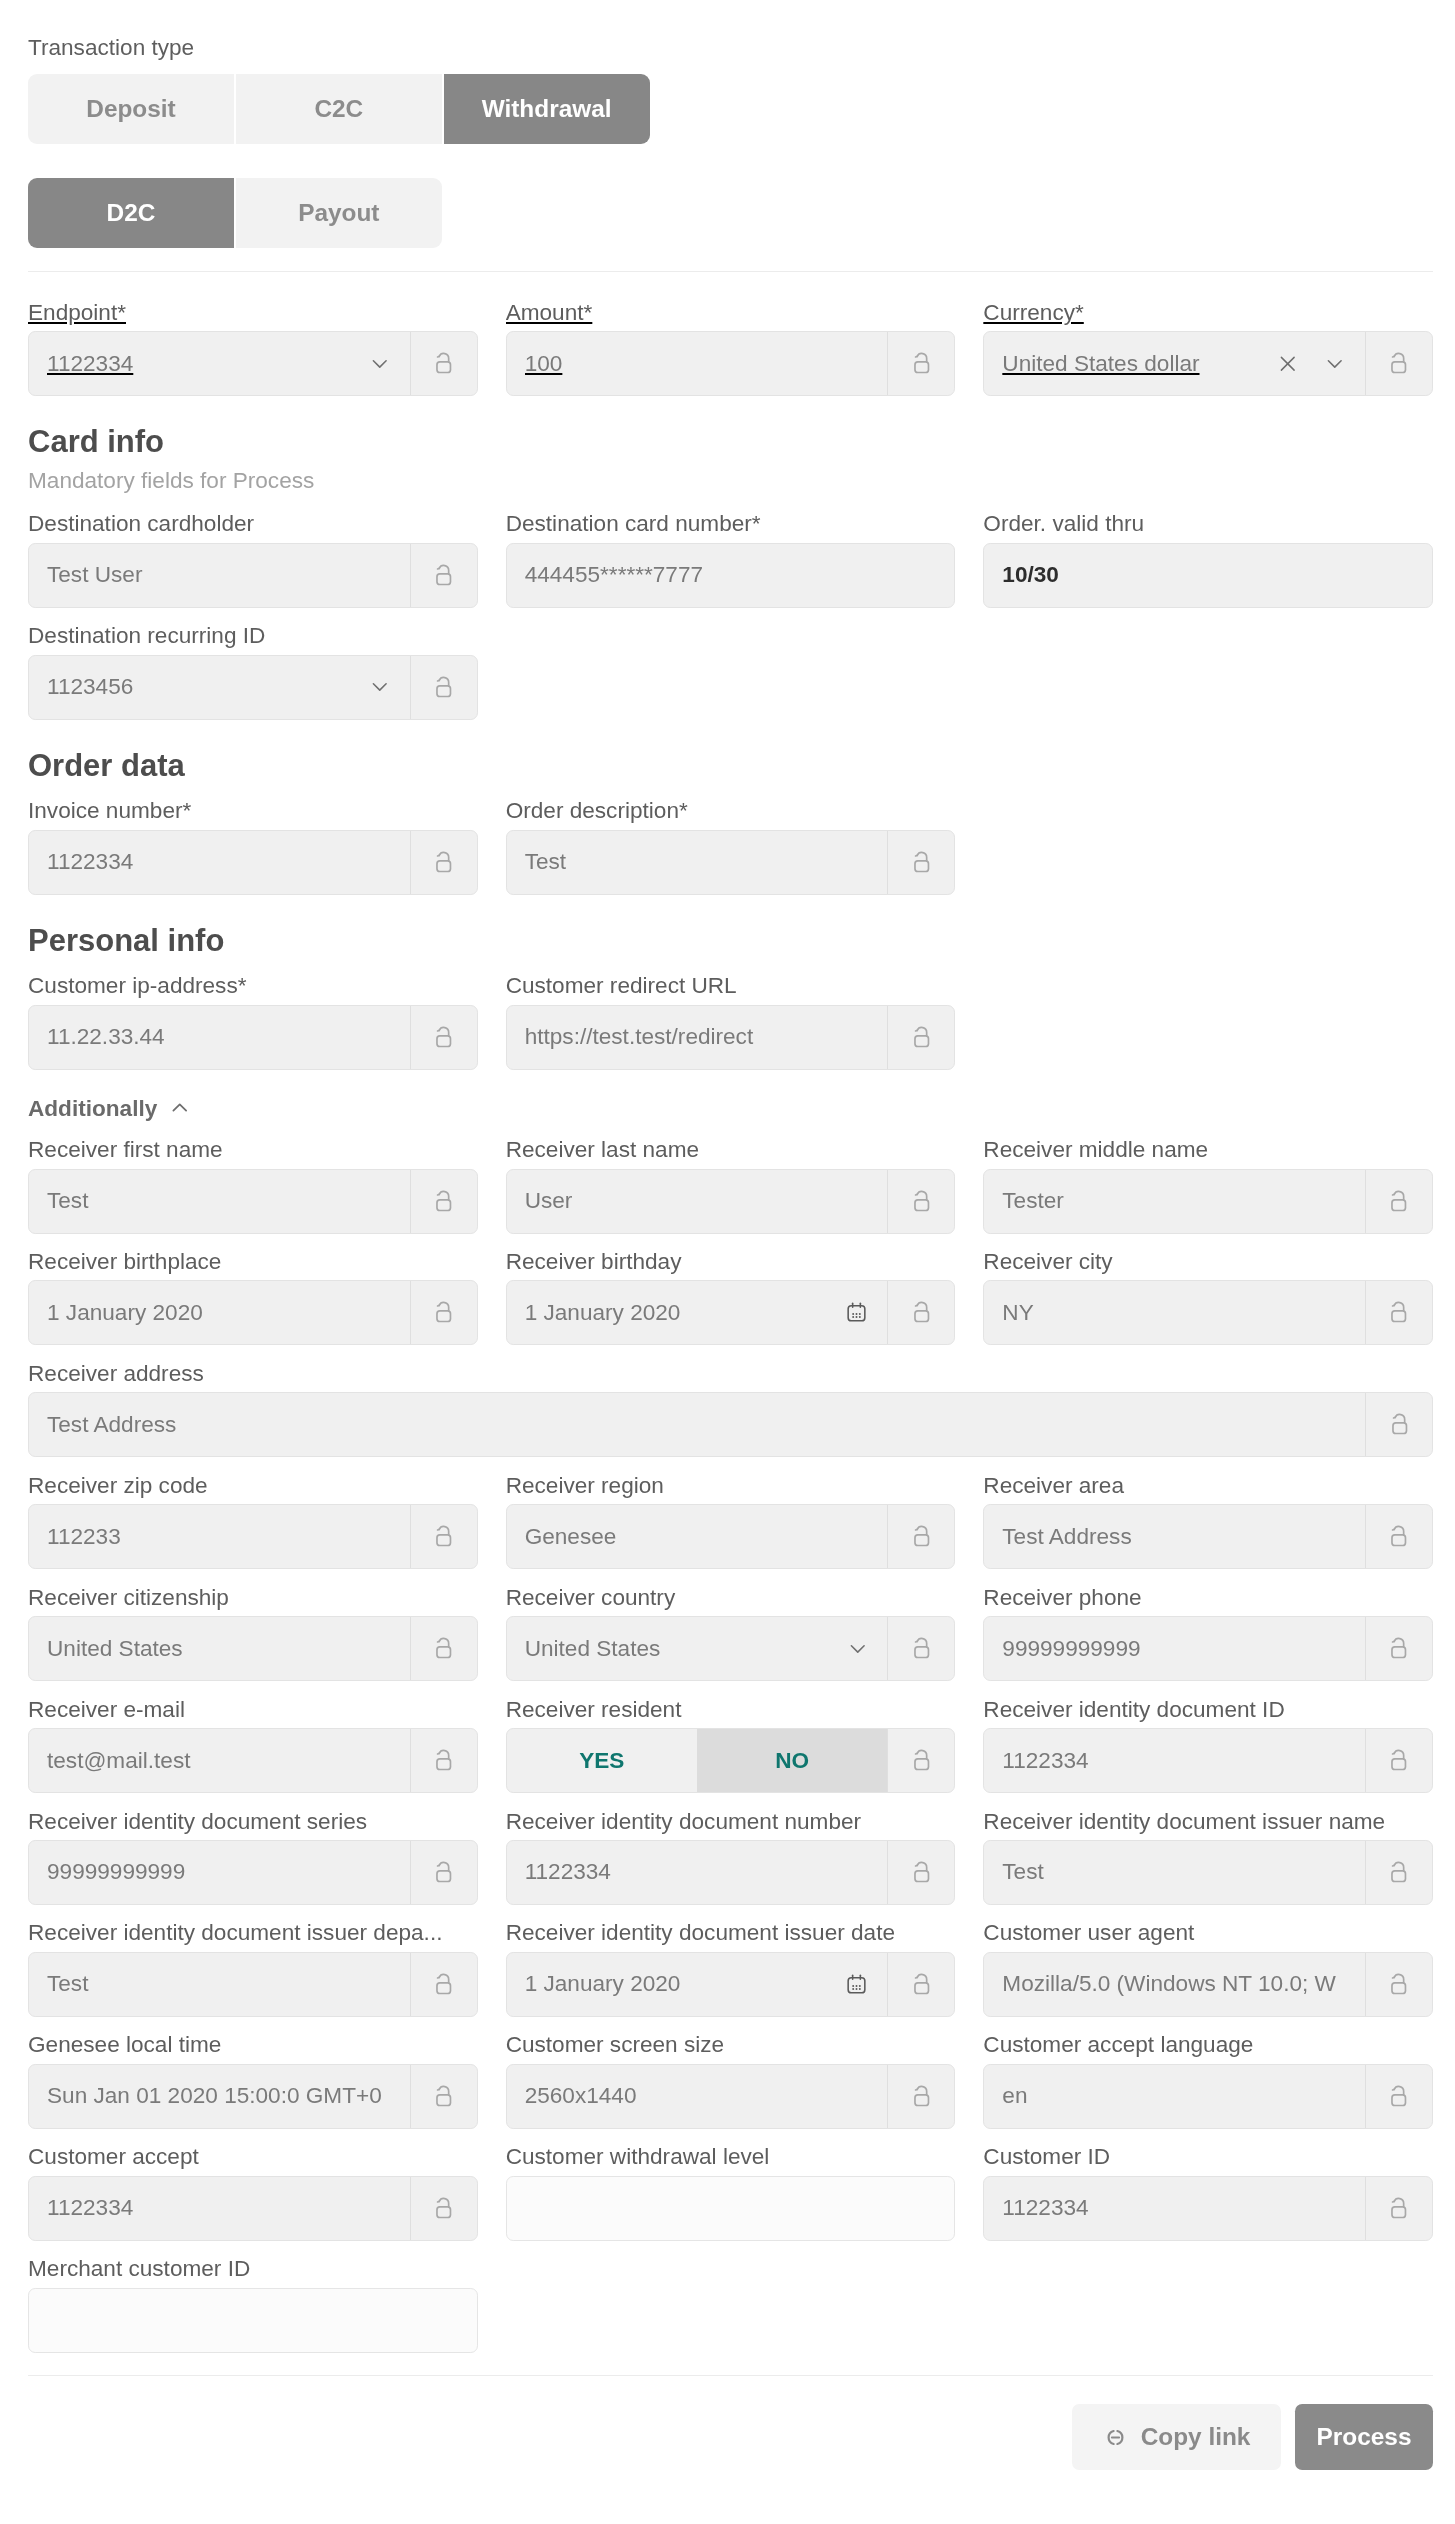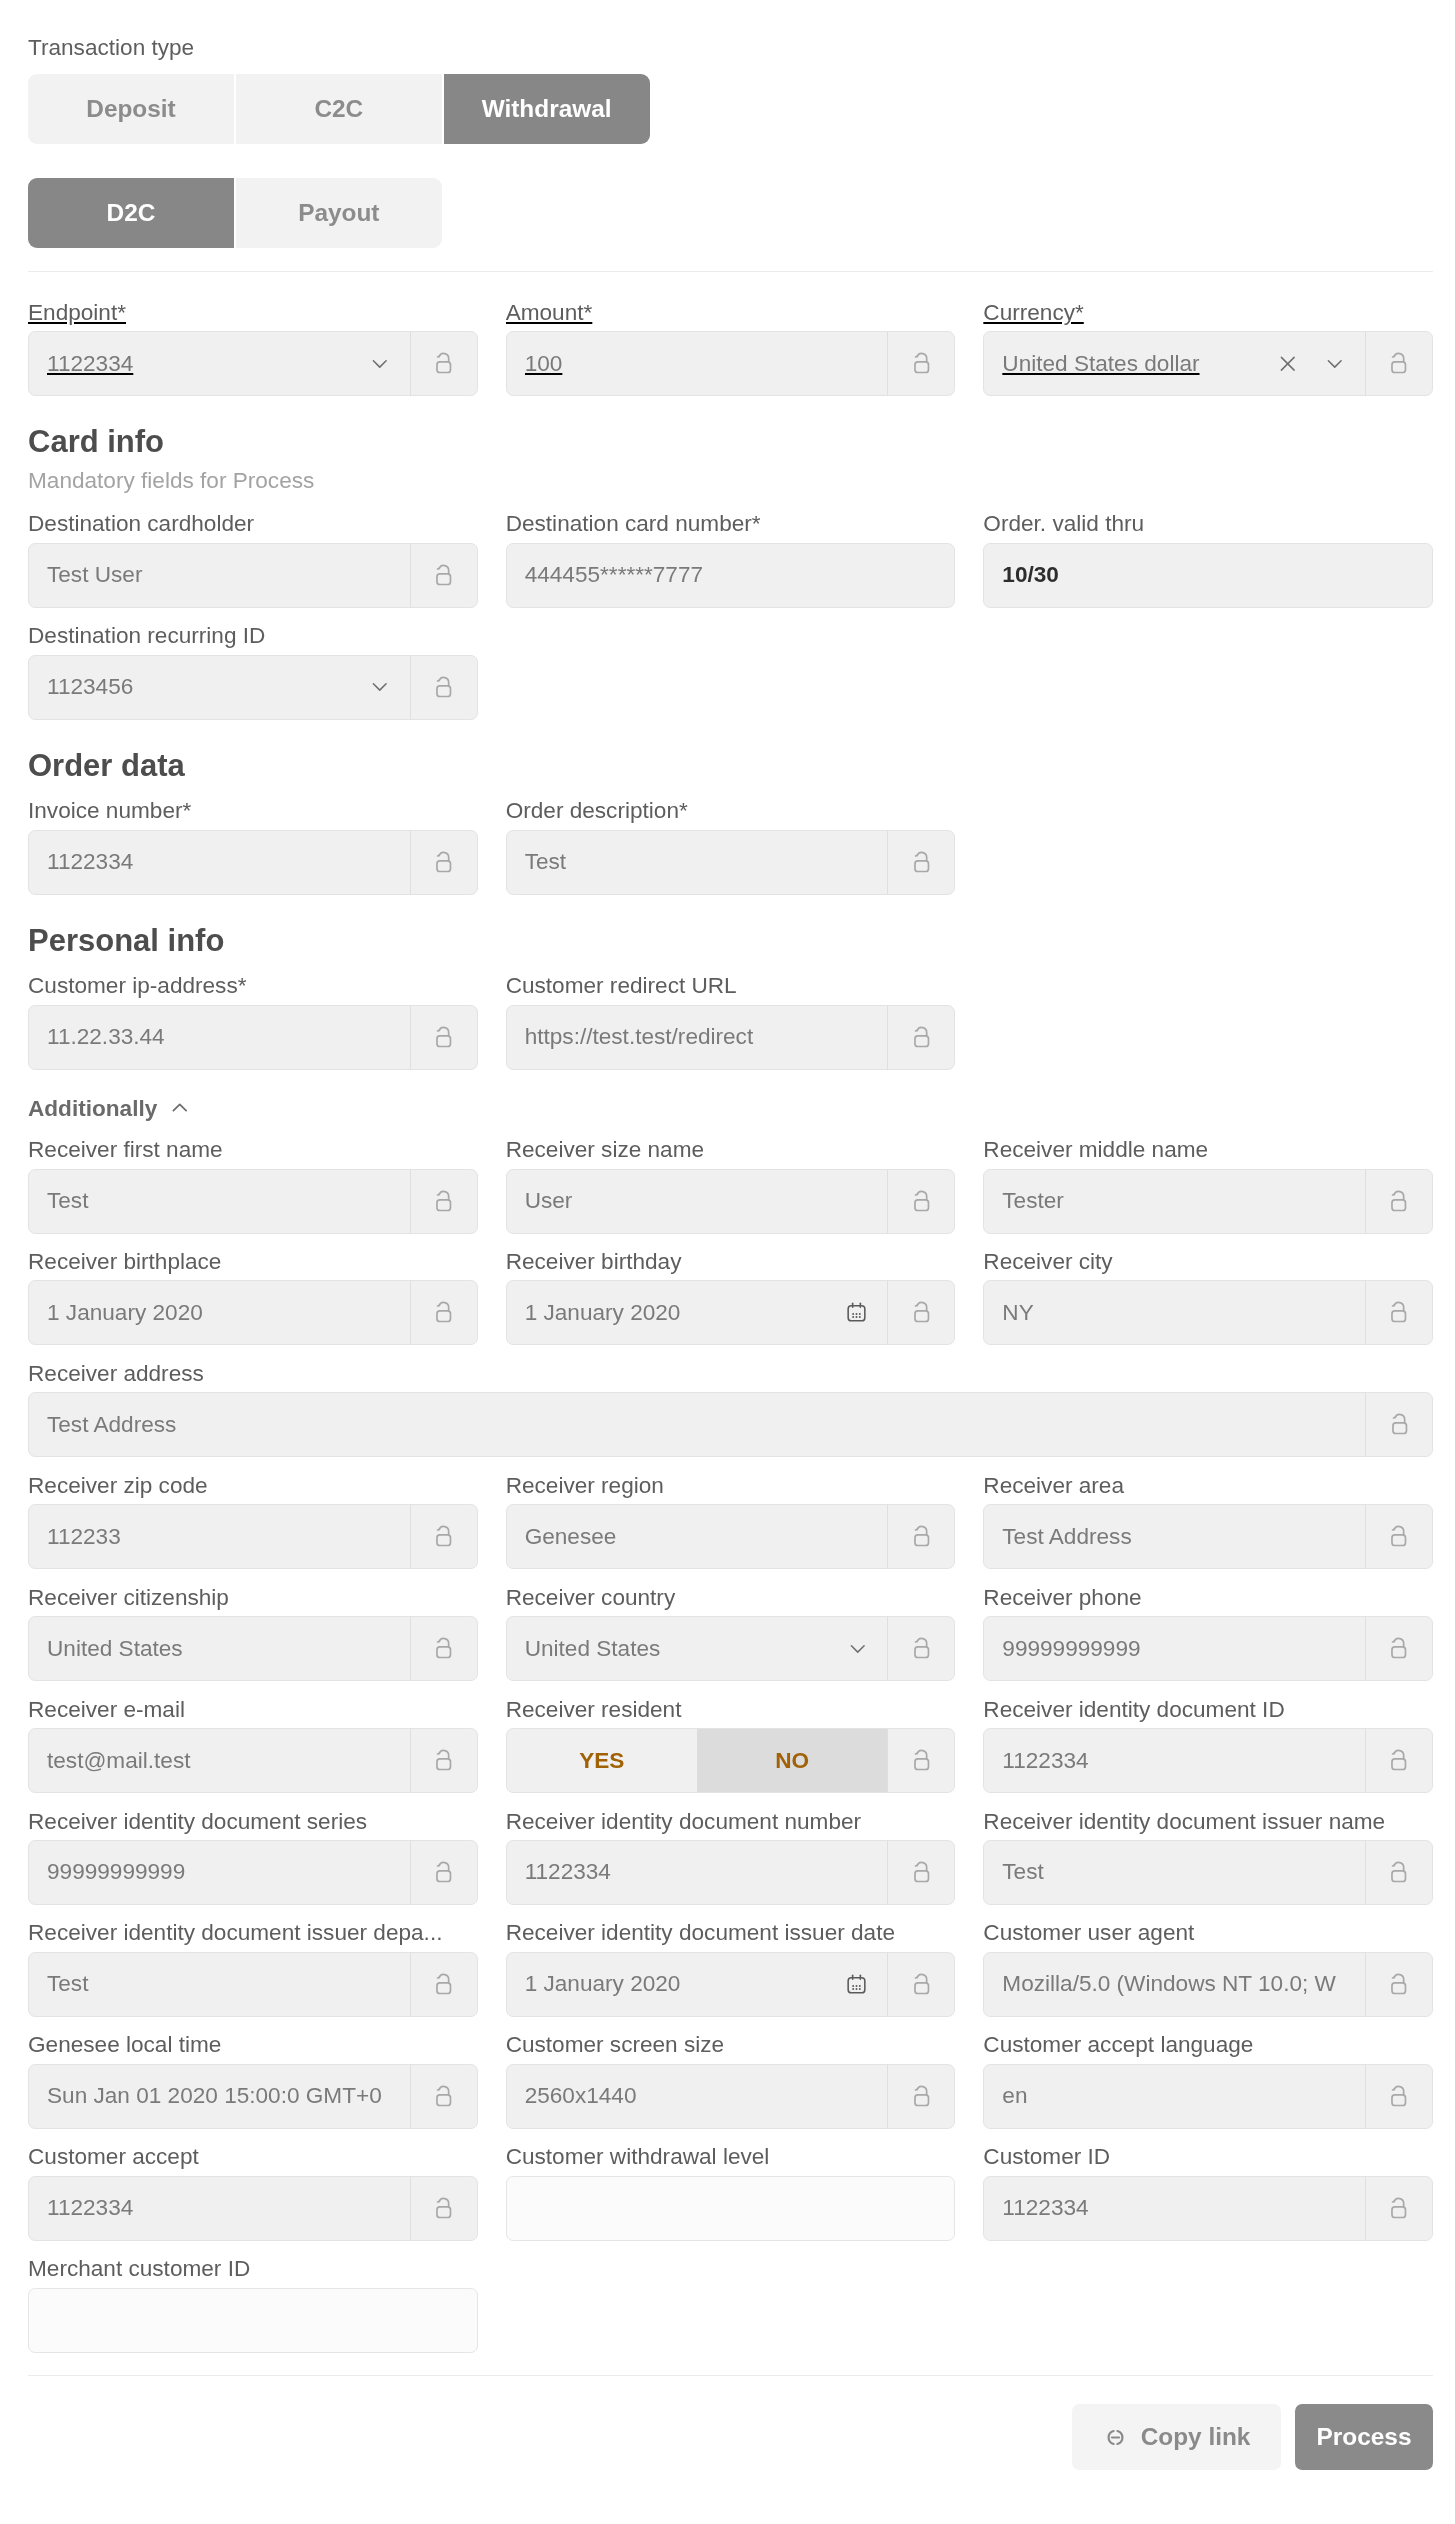--- a/index.html
+++ b/index.html
@@ -29,21 +29,21 @@
          display:flex;align-items:stretch;box-sizing:border-box;overflow:hidden;}
   .field.empty{background:#fbfbfb;border-color:#e5e5e5;}
   .fmain{flex:1;display:flex;align-items:center;padding:0 18px;min-width:0;gap:23.5px;}
   .fvalue{font-size:22.6px;color:#7a7a7a;white-space:nowrap;overflow:hidden;flex:1;min-width:0;}
   .field.dark .fvalue{color:#2d2d2d;font-weight:bold;}
   .lockseg{width:66px;flex:none;border-left:0.9px solid #dfdfdf;display:flex;align-items:center;justify-content:center;}
   .icon{display:inline-flex;align-items:center;justify-content:center;flex:none;}
 
   .toggle-main{flex:1;display:flex;min-width:0;padding:0;}
   .topt{flex:1;display:flex;align-items:center;justify-content:center;
-        font-size:22.6px;font-weight:bold;color:#a16207;cursor:pointer;user-select:none;}
+        font-size:22.6px;font-weight:bold;color:#0f766e;cursor:pointer;user-select:none;}
   .topt.selected{background:#dcdcdc;}
 
   .footer{display:flex;justify-content:flex-end;gap:13.6px;margin-top:29px;}
   .btn{border:none;height:66px;border-radius:7.2px;font-family:inherit;font-size:24.4px;font-weight:bold;
        display:flex;align-items:center;justify-content:center;cursor:pointer;}
   .btn-copy{min-width:187px;padding:0 31px;background:#f4f4f4;color:#8a8a8a;gap:12.7px;}
   .btn-process{width:138px;background:#8a8a8a;color:#ffffff;}
 </style>
 </head>
 <body>
@@ -286,21 +286,21 @@
                 <svg width="27" height="27" viewBox="0 0 24 24" fill="none" stroke="#a8a8a8" stroke-width="1.5" stroke-linecap="round">
                   <rect x="6.2" y="10.5" width="12" height="9.5" rx="2.5"></rect>
                   <path d="M16.6 10.5 V7.6 a4.4 4.4 0 0 0 -8.4 -1.9"></path>
                   <path d="M8.2 5.7 l-1.5 .5"></path>
                 </svg>
               </span>
             </div>
           </div>
         </div>
         <div class="fblock">
-          <div class="flabel">Receiver size name</div>
+          <div class="flabel">Receiver last name</div>
           <div class="field">
             <div class="fmain">
               <span class="fvalue">User</span>
             </div>
             <div class="lockseg">
               <span class="icon">
                 <svg width="27" height="27" viewBox="0 0 24 24" fill="none" stroke="#a8a8a8" stroke-width="1.5" stroke-linecap="round">
                   <rect x="6.2" y="10.5" width="12" height="9.5" rx="2.5"></rect>
                   <path d="M16.6 10.5 V7.6 a4.4 4.4 0 0 0 -8.4 -1.9"></path>
                   <path d="M8.2 5.7 l-1.5 .5"></path>

